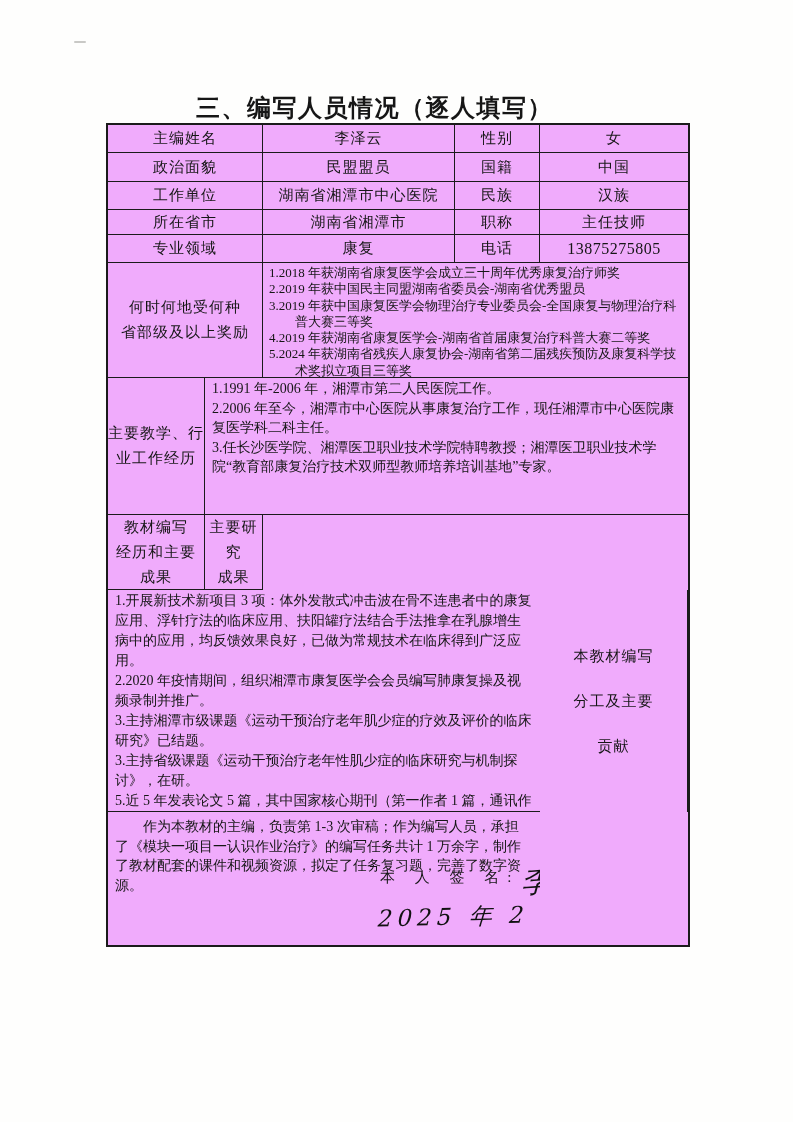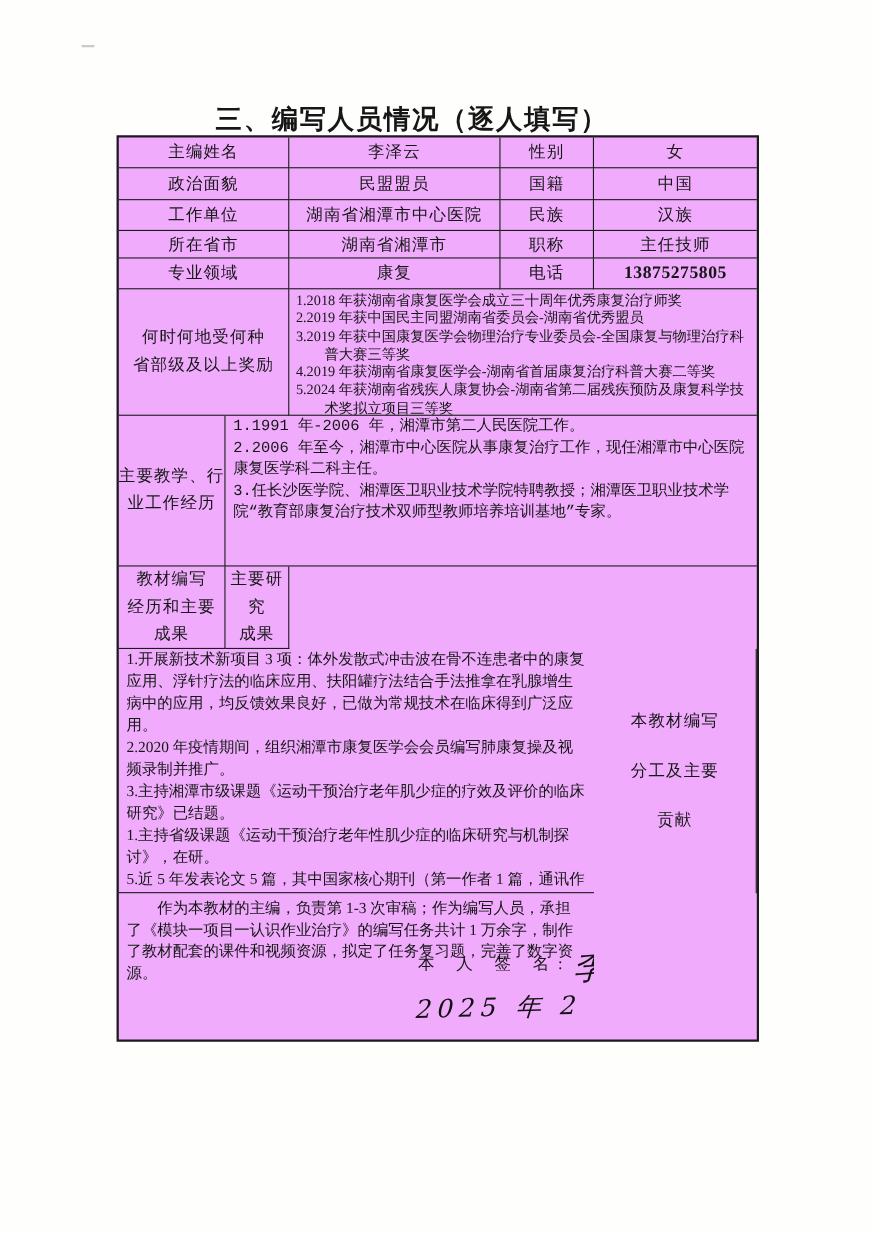--- a/index.html
+++ b/index.html
@@ -44,21 +44,21 @@
   .lastcol { border-right: none; }
   .lastrow { border-bottom: none; }
   .span2 { grid-column: span 2; }
   .span3 { grid-column: span 3; }
   .span4 { grid-column: span 4; }
   .mid {
     display: flex; align-items: center; justify-content: center;
     text-align: center;
   }
   .cell-txt { font-size: 15px; letter-spacing: 1px; }
-  .num-txt { font-size: 16px; letter-spacing: 0.5px; font-weight: bold; }
+  .num-txt { font-size: 16px; letter-spacing: 0.5px; }
   .seclabel {
     white-space: pre-line;
     font-size: 15px;
     line-height: 25px;
     letter-spacing: 1px;
   }
   .seclabel-wide { line-height: 25px; }
   .seclabel-tall { line-height: 45px; }
   .awards-content {
     font-size: 13px;
@@ -66,21 +66,20 @@
     padding: 2px 5px 0 6px;
   }
   .awards-content .item {
     text-indent: -2em;
     padding-left: 2em;
   }
   .body-content {
     font-size: 14px;
     line-height: 19.5px;
     padding: 1px 8px 0 7px;
-    font-family: Liberation Mono, monospace;
   }
   .research-content {
     font-size: 14px;
     line-height: 20px;
     padding: 1px 8px 0 7px;
   }
   .single-line {
     display: flex; align-items: center;
     font-size: 14.5px;
     padding: 0 8px;
@@ -179,21 +178,21 @@
     <div class="c mid seclabel">教材编写
 经历和主要
 成果</div>
 
     <div class="c mid seclabel">主要研究
 成果</div>
     <div class="c span4 lastcol research-content">
         <div class="pline">1.开展新技术新项目 3 项：体外发散式冲击波在骨不连患者中的康复应用、浮针疗法的临床应用、扶阳罐疗法结合手法推拿在乳腺增生病中的应用，均反馈效果良好，已做为常规技术在临床得到广泛应用。</div>
         <div class="pline">2.2020 年疫情期间，组织湘潭市康复医学会会员编写肺康复操及视频录制并推广。</div>
         <div class="pline">3.主持湘潭市级课题《运动干预治疗老年肌少症的疗效及评价的临床研究》已结题。</div>
-        <div class="pline">1.主持省级课题《运动干预治疗老年性肌少症的临床研究与机制探讨》，在研。</div>
+        <div class="pline">3.主持省级课题《运动干预治疗老年性肌少症的临床研究与机制探讨》，在研。</div>
         <div class="pline">5.近 5 年发表论文 5 篇，其中国家核心期刊（第一作者 1 篇，通讯作者 2 篇），中国科技核心期刊 1 篇（通讯作者），第二作者 1 篇。</div>
       </div>
 
     <div class="c lastrow mid seclabel seclabel-tall">本教材编写
 分工及主要
 贡献</div>
     <div class="c span4 lastcol lastrow contrib">
       <div class="contrib-par">作为本教材的主编，负责第 1-3 次审稿；作为编写人员，承担了《模块一项目一认识作业治疗》的编写任务共计 1 万余字，制作了教材配套的课件和视频资源，拟定了任务复习题，完善了数字资源。</div>
       <div class="sig-line">
         <span class="sig-label">本 人 签 名:</span><span class="sig-name">李泽云</span>

